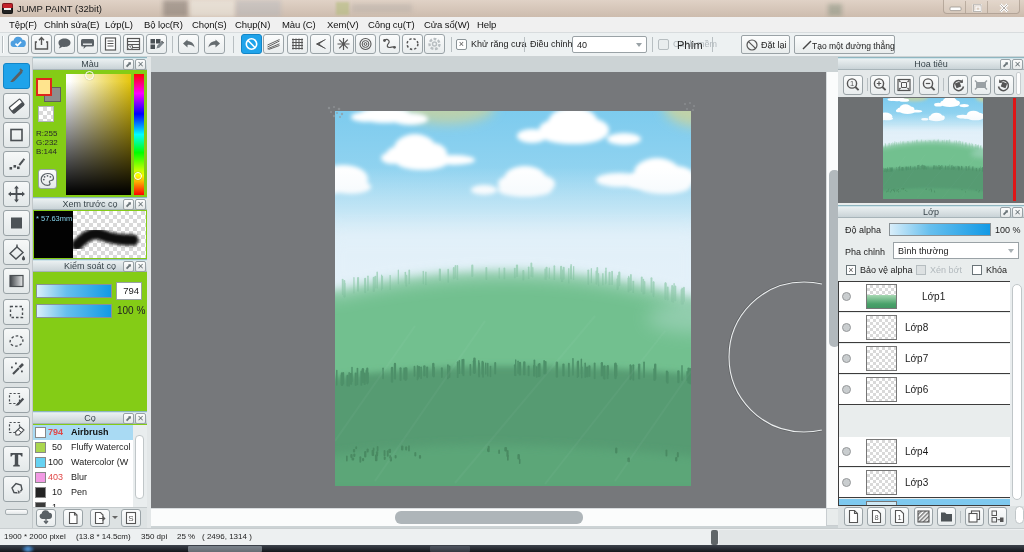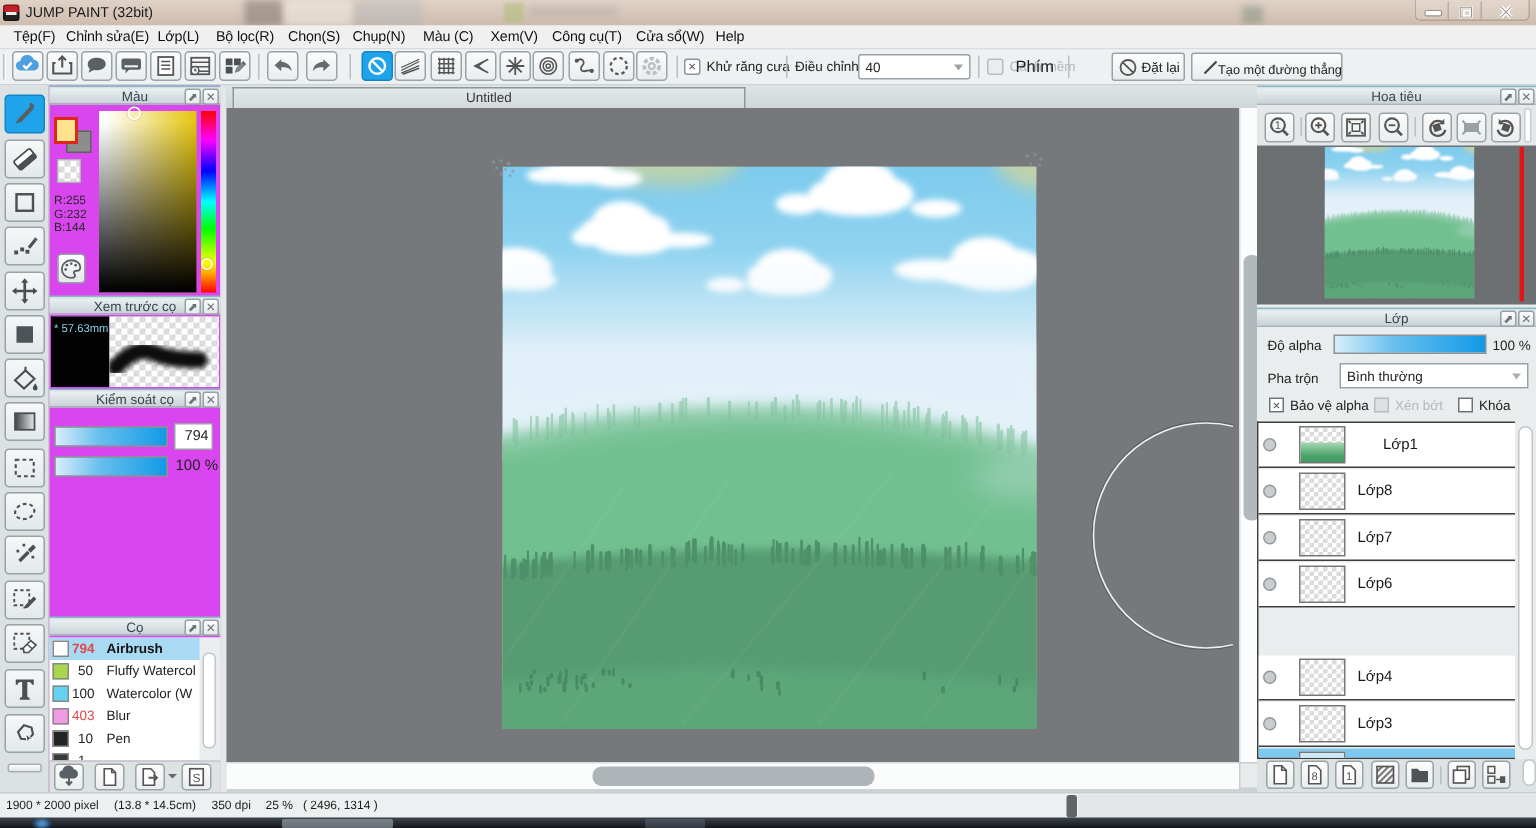--- a/index.html
+++ b/index.html
@@ -307,21 +307,21 @@
     </div>
   <div class="ltbtn" style="top:419px">
       <svg width="25" height="24" viewBox="0 0 25 24">
         <path d="M8 11l4-4.5 5 1.5 1 4.5-3 3.5-5-.5z" fill="none" stroke="#4a4f53" stroke-width="1.4"></path>
         <path d="M13 12l1.2 6 1.3-2.2 2.5.3z" fill="#4a4f53" stroke="#fff" stroke-width=".7"></path>
       </svg>
     </div>
   <div class="abs" style="left:5px;top:452px;width:23px;height:6px;background:linear-gradient(#fdfdfd,#e2e6e7);border:1px solid #a6aeb1;border-radius:2px"></div>
 </div>
 
-<div class="abs" id="leftpanels" style="left:33px;top:57px;width:114px;height:471px;background:#d946ef">
+<div class="abs" id="leftpanels" style="left:33px;top:57px;width:114px;height:471px;background:#84cc16">
 
   <div class="ptitle" style="width:114px">Màu<div class="pbtns">
         <div class="pbtn">⬈</div>
         <div class="pbtn">✕</div>
       </div></div>
   <div class="abs" style="left:11px;top:30px;width:17px;height:15px;background:#8d8d8d;border:1px solid #5f5f5f"></div>
   <div class="abs" style="left:3px;top:21px;width:16px;height:18px;background:#ffe48e;border:2px solid #e0251c"></div>
   <div class="checker abs" style="left:5px;top:49px;width:16px;height:16px;border:1px solid #b0b6b8"></div>
   <div class="abs" style="left:3px;top:72px;font-size:8px;line-height:9px;color:#2a2a2a">R:255<br>G:232<br>B:144</div>
   <div class="abs" style="left:5px;top:112px;width:19px;height:20px;background:linear-gradient(#fdfdfd,#e4e8e9);border:1px solid #98a1a5;border-radius:3px">
@@ -428,23 +428,20 @@
         <svg width="18" height="16" viewBox="0 0 18 16">
           <rect x="4.5" y="2.5" width="9" height="11" fill="#fff" stroke="#555" stroke-width="1.1"></rect>
           <text x="9" y="11" font-size="8" text-anchor="middle" fill="#555" font-family="Liberation Sans">S</text>
         </svg>
       </div>
   </div>
 </div>
 
 <div class="abs" style="left:147px;top:57px;width:4px;height:471px;background:#e3e7e8"></div>
 <div class="abs" id="canvasarea" style="left:151px;top:57px;width:687px;height:471px;background:#ccd3d5">
-  <div class="abs" style="left:0;top:0;width:687px;height:15px;background:linear-gradient(#dfe4e5,#cfd6d8)">
-    <div class="abs" style="left:4px;top:1px;width:342px;height:14px;background:linear-gradient(#e3e8e9,#d3dadc);border:1px solid #8e979b;border-bottom:none;font-size:9px;color:#333;text-align:center;line-height:13px">Untitled</div>
-  </div>
   <div class="abs" id="viewport" style="left:0;top:15px;width:675px;height:436px;background:#76787b;overflow:hidden">
     <svg class="abs" style="left:184px;top:39px" width="356" height="375">
         <use href="#painting"></use>
       </svg>
     <svg class="abs" style="left:530px;top:29px" width="16" height="12" viewBox="0 0 16 12">
         <g fill="#95989b" opacity=".6">
           <circle cx="4" cy="3" r="1.1"></circle>
           <circle cx="9" cy="2" r="1"></circle>
           <circle cx="13" cy="5" r="1.1"></circle>
           <circle cx="6" cy="8" r="1"></circle>
@@ -873,21 +870,21 @@
       </svg>
     <div class="abs" style="left:175px;top:1px;width:3px;height:103px;background:#e01616"></div>
   </div>
   <div class="ptitle abs" style="left:0;top:148px;width:186px">Lớp<div class="pbtns">
         <div class="pbtn">⬈</div>
         <div class="pbtn">✕</div>
       </div></div>
   <div class="abs" style="left:7px;top:168px;font-size:9px;color:#222">Độ alpha</div>
   <div class="abs" style="left:51px;top:166px;width:102px;height:13px;border:1px solid #8a9296;background:linear-gradient(to right,#d9eefa,#66bfee 40%,#129ae6)"></div>
   <div class="abs" style="left:157px;top:168px;font-size:9px;color:#222">100 %</div>
-  <div class="abs" style="left:7px;top:190px;font-size:9px;color:#222">Pha trộn</div>
+  <div class="abs" style="left:7px;top:190px;font-size:9px;color:#222">Pha chỉnh</div>
   <div class="abs" style="left:55px;top:185px;width:126px;height:17px;background:#fff;border:1px solid #9aa2a6">
     <div class="abs" style="left:4px;top:3px;font-size:9px;color:#222">Bình thường</div>
     <div class="abs" style="right:4px;top:6px;width:0;height:0;border-left:3.5px solid transparent;border-right:3.5px solid transparent;border-top:4px solid #a8b0b4"></div>
   </div>
   <div class="abs" style="left:8px;top:208px;width:10px;height:10px;background:#fff;border:1px solid #6a7478;font-size:9px;line-height:8px;text-align:center;color:#555">×</div>
   <div class="abs" style="left:22px;top:208px;font-size:9px;color:#222">Bảo vệ alpha</div>
   <div class="abs" style="left:78px;top:208px;width:10px;height:10px;background:#dde1e2;border:1px solid #b6bdc0"></div>
   <div class="abs" style="left:92px;top:208px;font-size:9px;color:#b2b9bd">Xén bớt</div>
   <div class="abs" style="left:134px;top:208px;width:10px;height:10px;background:#fff;border:1px solid #6a7478"></div>
   <div class="abs" style="left:148px;top:208px;font-size:9px;color:#222">Khóa</div>

